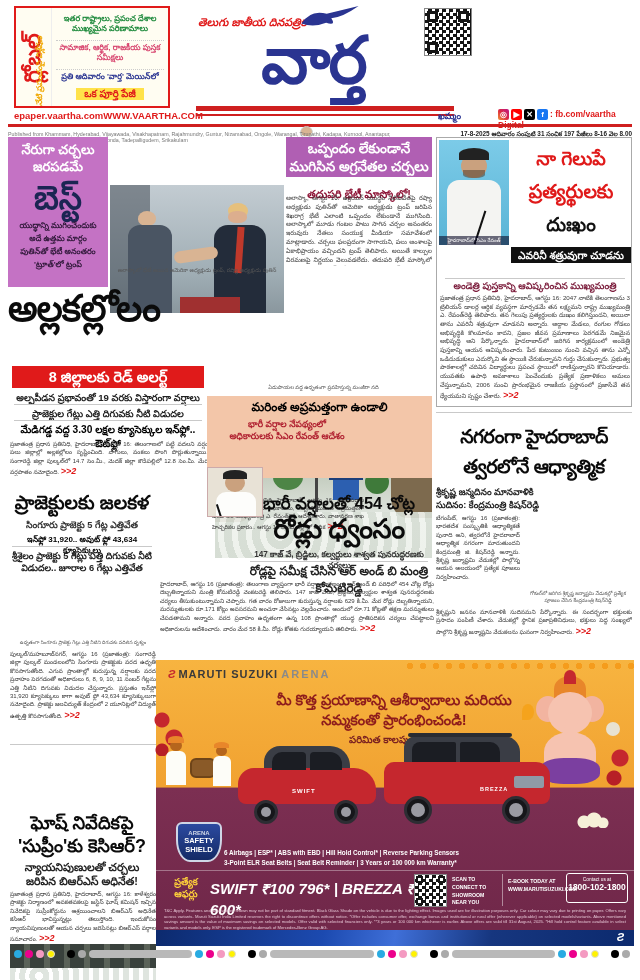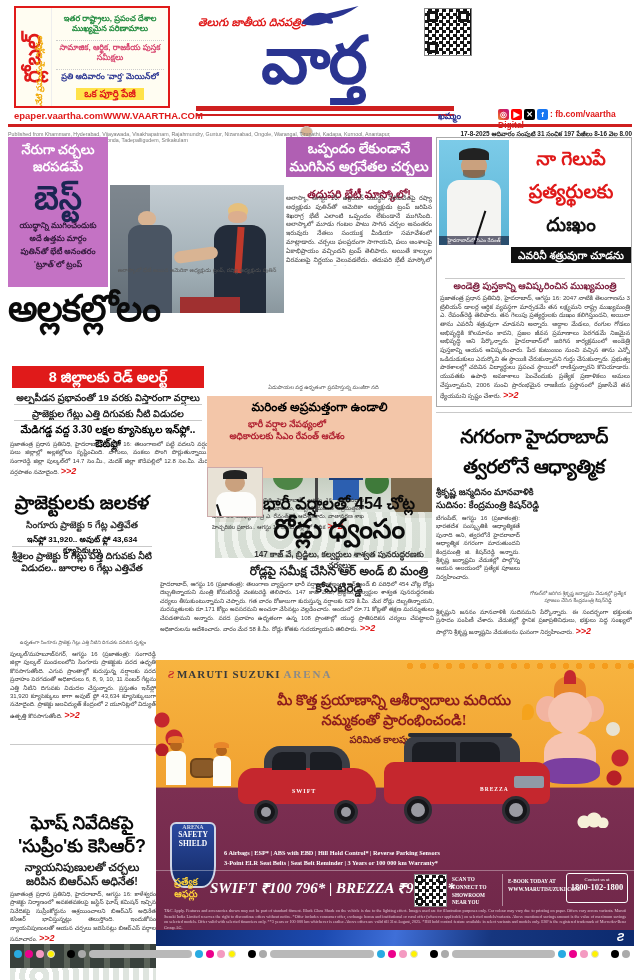--- a/index.html
+++ b/index.html
@@ -31,21 +31,21 @@
        line-height:11px;text-align:center;font-weight:bold;vertical-align:middle;margin-right:2px;}
   .qr{background:#fff;border:1px solid #888;position:relative;
       background-image:repeating-conic-gradient(#151515 0% 25%,#fff 0% 50%);background-size:7px 7px;}
   .qr i{position:absolute;width:11px;height:11px;border:3px solid #151515;background:#fff;}
   .rightbox{background:#dfe8ef;border:1px solid #bfcbd4;}
   .rightbox .ystrip{position:absolute;right:0;top:0;bottom:0;width:7px;background:#ffd51e;}
   .rb-head{color:#16296e;font-weight:bold;font-size:12.5px;text-align:center;line-height:1.35;padding:5px 10px 2px 6px;}
   .badge5{position:absolute;right:0;top:43px;width:13px;height:16px;background:#e01a1a;color:#fff;
           font-size:11px;font-weight:bold;text-align:center;line-height:16px;}
   
-  .purple-side{background:#c472c4;padding:5px 3px;font-family:Liberation Serif, serif;}
+  .purple-side{background:#c472c4;padding:5px 3px;}
   .purple-head{background:#b05fb3;color:#fff;font-weight:bold;font-size:13.5px;text-align:center;line-height:1.35;padding:3px 2px;}
   .blackbar{background:#101010;color:#fff;font-weight:bold;font-size:10.5px;text-align:center;line-height:16px;}
   .redbar{background:#e01a1a;color:#fff;font-weight:bold;font-size:14.5px;text-align:center;line-height:22px;}
   .salmon{background:#f3c6a9;}
   
   .ad{background:linear-gradient(180deg,#f7b440 0%,#f1a231 46%,#f1a231 47%,#7c2f52 47.5%,#71284a 94%,#71284a 100%);}
   .ad-blue{background:linear-gradient(100deg,#0c2a6e 0%,#1c4ab0 35%,#3f6fd8 50%,#16367f 70%,#0c2a6e 100%);}
   .shield{background:linear-gradient(180deg,#2b4aa0,#142a66);border:2px solid #cfd6e6;border-radius:6px 6px 14px 14px/6px 6px 22px 22px;
           color:#fff;text-align:center;font-weight:bold;}
   .wheel{position:absolute;background:#16161a;border-radius:50%;border:3px solid #2d2d33;}
@@ -260,21 +260,21 @@
   <div class="ab b tc" style="left:244px;top:494px;width:190px;font-size:16.5px;color:#0b0b0b;">భారీ వర్షాలతో 454 చోట్ల</div>
   <div class="ab b tc" style="left:244px;top:514px;width:190px;font-size:27px;letter-spacing:-0.5px;color:#0b0b0b;">రోడ్లు ధ్వంసం</div>
   <div class="ab b tc" style="left:244px;top:550px;width:190px;font-size:8.2px;color:#333;">147 కాజ్ వే, బ్రిడ్జిలు, కల్వర్టులు శాశ్వత పునరుద్ధరణకు చర్యలు</div>
   <div class="divline ab" style="left:250px;top:561px;width:178px;"></div>
   <div class="ab b tc" style="left:244px;top:564px;width:190px;font-size:12px;color:#222;">రోడ్లపై సమీక్ష చేసిన ఆర్ అండ్ బి మంత్రి కోమటిరెడ్డి</div>
   <div class="ab body-txt" style="left:160px;top:580px;width:274px;height:76px;">
     <span>హైదరాబాద్, ఆగస్టు 16 (ప్రజాతంత్ర): తెలంగాణ వ్యాప్తంగా భారీ వర్షాల కారణంగా ఆర్ అండ్ బి పరిధిలో 454 చోట్ల రోడ్లు దెబ్బతిన్నాయని మంత్రి కోమటిరెడ్డి వెంకటరెడ్డి తెలిపారు. 147 కాజ్ వేలు, బ్రిడ్జిలు, కల్వర్టుల శాశ్వత పునరుద్ధరణకు చర్యలు తీసుకుంటున్నామని చెప్పారు. గత వారం రోజులుగా కురుస్తున్న వర్షాలకు 629 కి.మీ. మేర రోడ్లు దెబ్బతిన్నాయని, మరమ్మతులకు రూ.171 కోట్లు అవసరమని అంచనా వేసినట్లు వెల్లడించారు. అందులో రూ.71 కోట్లతో తక్షణ మరమ్మతులు చేపడతామని అన్నారు. వరద ప్రవాహం ఉధృతంగా ఉన్న 108 ప్రాంతాల్లో యుద్ధ ప్రాతిపదికన చర్యలు చేపట్టాలని అధికారులను ఆదేశించారు. వారం మేర 58 కి.మీ. రోడ్లు కోతకు గురయ్యాయని తెలిపారు.</span>
     <span class="jump">&gt;&gt;2</span>
   </div>
 
-  <div class="ab ad" style="left:156px;top:660px;width:478px;height:270px;font-family:Liberation Serif, serif;">
+  <div class="ab ad" style="left:156px;top:660px;width:478px;height:270px;">
     <div class="ab" style="left:12px;top:8px;font-size:11px;">
       <span style="color:#c5272e;font-weight:bold;font-style:italic;">Ƨ</span>
       <span class="b" style="color:#3a3a3a;letter-spacing:1px;">MARUTI SUZUKI</span>
       <span style="color:#8a8a8a;letter-spacing:2px;font-weight:bold;">ARENA</span>
     </div>
     <div class="ab" style="right:0;top:0;width:230px;height:13px;background-image:radial-gradient(circle at 6px 6px,#f59c1c 3px,rgba(0,0,0,0) 3.5px),radial-gradient(circle at 6px 6px,#ffd23a 1.5px,rgba(0,0,0,0) 2px);background-size:13px 13px;"></div>
     <div class="ab" style="left:-2px;top:50px;width:30px;height:46px;background:radial-gradient(circle at 8px 10px,#c5272e 7px,rgba(0,0,0,0) 8px),radial-gradient(circle at 20px 28px,#c5272e 8px,rgba(0,0,0,0) 9px),radial-gradient(circle at 8px 40px,#b71f26 6px,rgba(0,0,0,0) 7px);"></div>
     <div class="ab" style="right:2px;top:88px;width:28px;height:44px;background:radial-gradient(circle at 16px 10px,#c5272e 8px,rgba(0,0,0,0) 9px),radial-gradient(circle at 10px 30px,#b71f26 7px,rgba(0,0,0,0) 8px);"></div>
 
     <div class="ab b tc" style="left:58px;top:32px;width:360px;font-size:14.5px;color:#8e1c1c;">మీ కొత్త ప్రయాణాన్ని ఆశీర్వాదాలు మరియు</div>
@@ -319,21 +319,21 @@
       <div class="car-body" style="left:0;top:26px;width:166px;height:42px;border-radius:10px 14px 8px 8px;"></div>
       <div class="car-glass" style="left:28px;top:6px;width:44px;height:20px;border-radius:8px 2px 0 0;background:#1b1d23;"></div>
       <div class="car-glass" style="left:76px;top:6px;width:40px;height:20px;border-radius:2px 10px 0 0;background:#1b1d23;"></div>
       <div class="ab" style="left:130px;top:40px;width:30px;height:12px;background:#8f9aa6;border-radius:2px;"></div>
       <div class="wheel" style="left:20px;bottom:0;width:28px;height:28px;"></div>
       <div class="wheel" style="right:20px;bottom:0;width:28px;height:28px;"></div>
       <div class="ab wt b" style="left:96px;top:50px;font-size:5.5px;letter-spacing:1px;">BREZZA</div>
     </div>
     <div class="ab" style="right:24px;top:152px;width:34px;height:16px;background:radial-gradient(circle at 8px 10px,#f6f0d8 6px,rgba(0,0,0,0) 7px),radial-gradient(circle at 18px 8px,#f6f0d8 7px,rgba(0,0,0,0) 8px),radial-gradient(circle at 27px 11px,#f6f0d8 5px,rgba(0,0,0,0) 6px);"></div>
 
-    <div class="ab shield" style="left:14px;top:162px;width:46px;height:66px;">
+    <div class="ab shield" style="left:20px;top:162px;width:46px;height:40px;padding-top:6px;">
       <div style="font-size:6px;color:#cfd6e6;">ARENA</div>
       <div style="font-size:7.5px;">SAFETY</div>
       <div style="font-size:7.5px;">SHIELD</div>
     </div>
     <div class="ab b wt" style="left:68px;top:188px;width:340px;font-size:6.3px;line-height:1.6;">
       <div>6 Airbags | ESP* | ABS with EBD | Hill Hold Control* | Reverse Parking Sensors</div>
       <div>3-Point ELR Seat Belts | Seat Belt Reminder | 3 Years or 100 000 km Warranty*</div>
     </div>
 
     <div class="ab" style="left:0;top:210px;width:478px;height:1px;background:rgba(255,255,255,.35);"></div>

